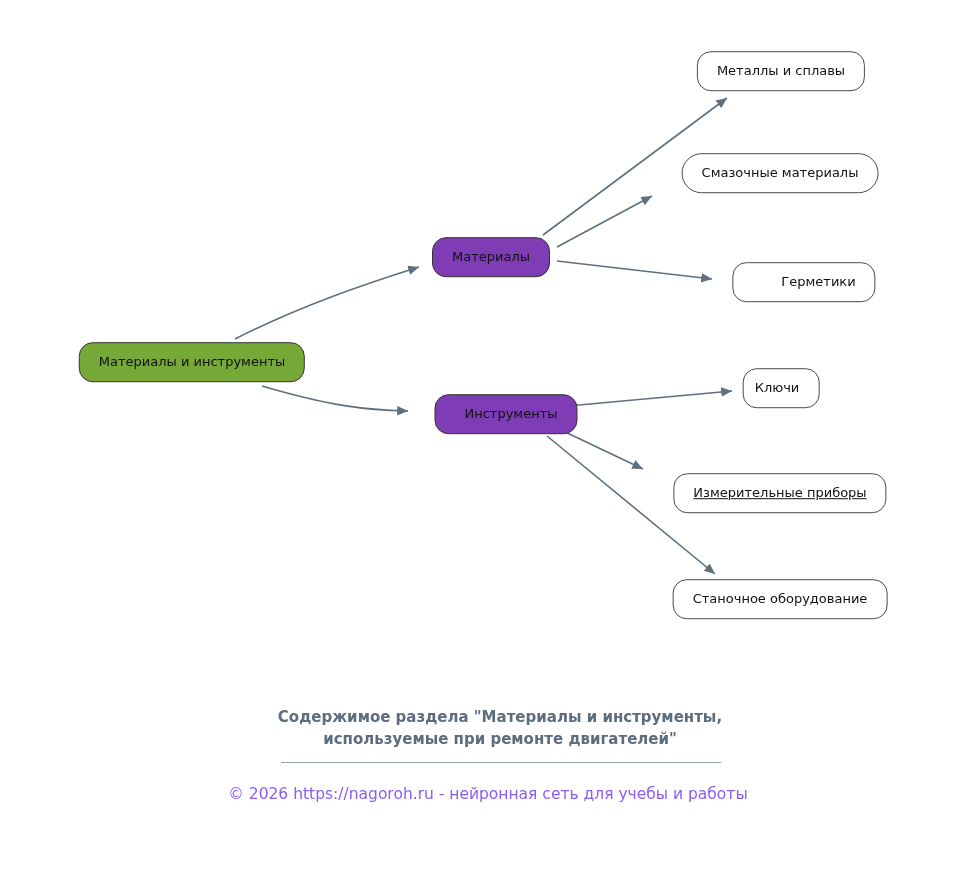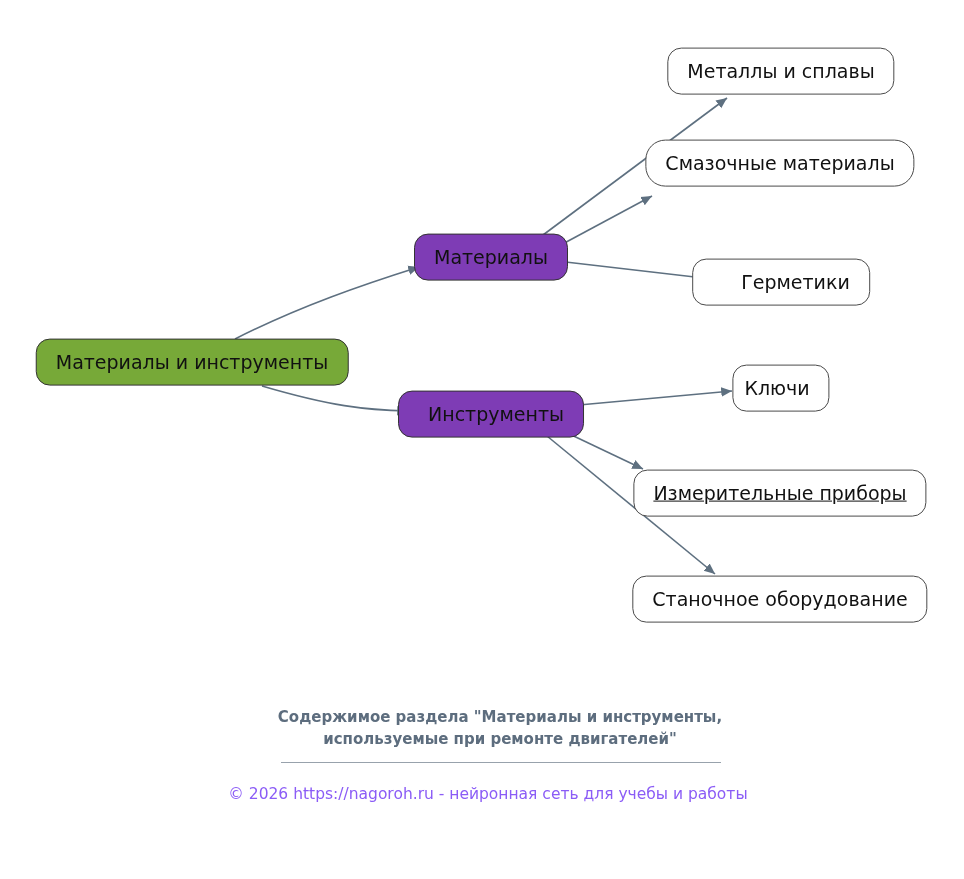--- a/index.html
+++ b/index.html
@@ -23,45 +23,45 @@
   .edge {
     fill: none;
     stroke: #5e7080;
     stroke-width: 1.6;
   }
 
   .node {
     position: absolute;
     transform: translate(-50%, -50%);
     white-space: nowrap;
-    font-size: 19px;
+    font-size: 13px;
     color: #111111;
     padding: 11px 19px;
     border-radius: 14px;
     text-align: center;
     line-height: 1.2;
   }
   .node.root {
     background: #77a938;
     border: 1.6px solid #333333;
     left: 192px; top: 362px;
   }
   .node.branch {
     background: #7e3cb5;
     border: 1.6px solid #333333;
   }
   .node.branch.b0 { left: 491px; top: 257px; }
-  .node.branch.b1 { left: 491px; top: 414px; padding-left: 29px; }
+  .node.branch.b1 { left: 506px; top: 414px; padding-left: 29px; }
   .node.leaf {
     background: #ffffff;
     border: 1.4px solid #4a4a4a;
   }
   .node.leaf.l00 { left: 781px; top: 71px; }
-  .node.leaf.l01 { left: 780px; top: 163px; border-radius: 20px; }
-  .node.leaf.l02 { left: 781px; top: 282px; padding-left: 48px; }
+  .node.leaf.l01 { left: 780px; top: 173px; border-radius: 20px; }
+  .node.leaf.l02 { left: 804px; top: 282px; padding-left: 48px; }
   .node.leaf.l10 { left: 781px; top: 388px; padding-left: 11px; }
   .node.leaf.l11 { left: 780px; top: 493px; text-decoration: underline; }
   .node.leaf.l12 { left: 780px; top: 599px; }
 
   .footer-caption {
     position: absolute;
     left: 36px;
     width: calc(100% - 36px);
     top: 707px;
     text-align: center;

